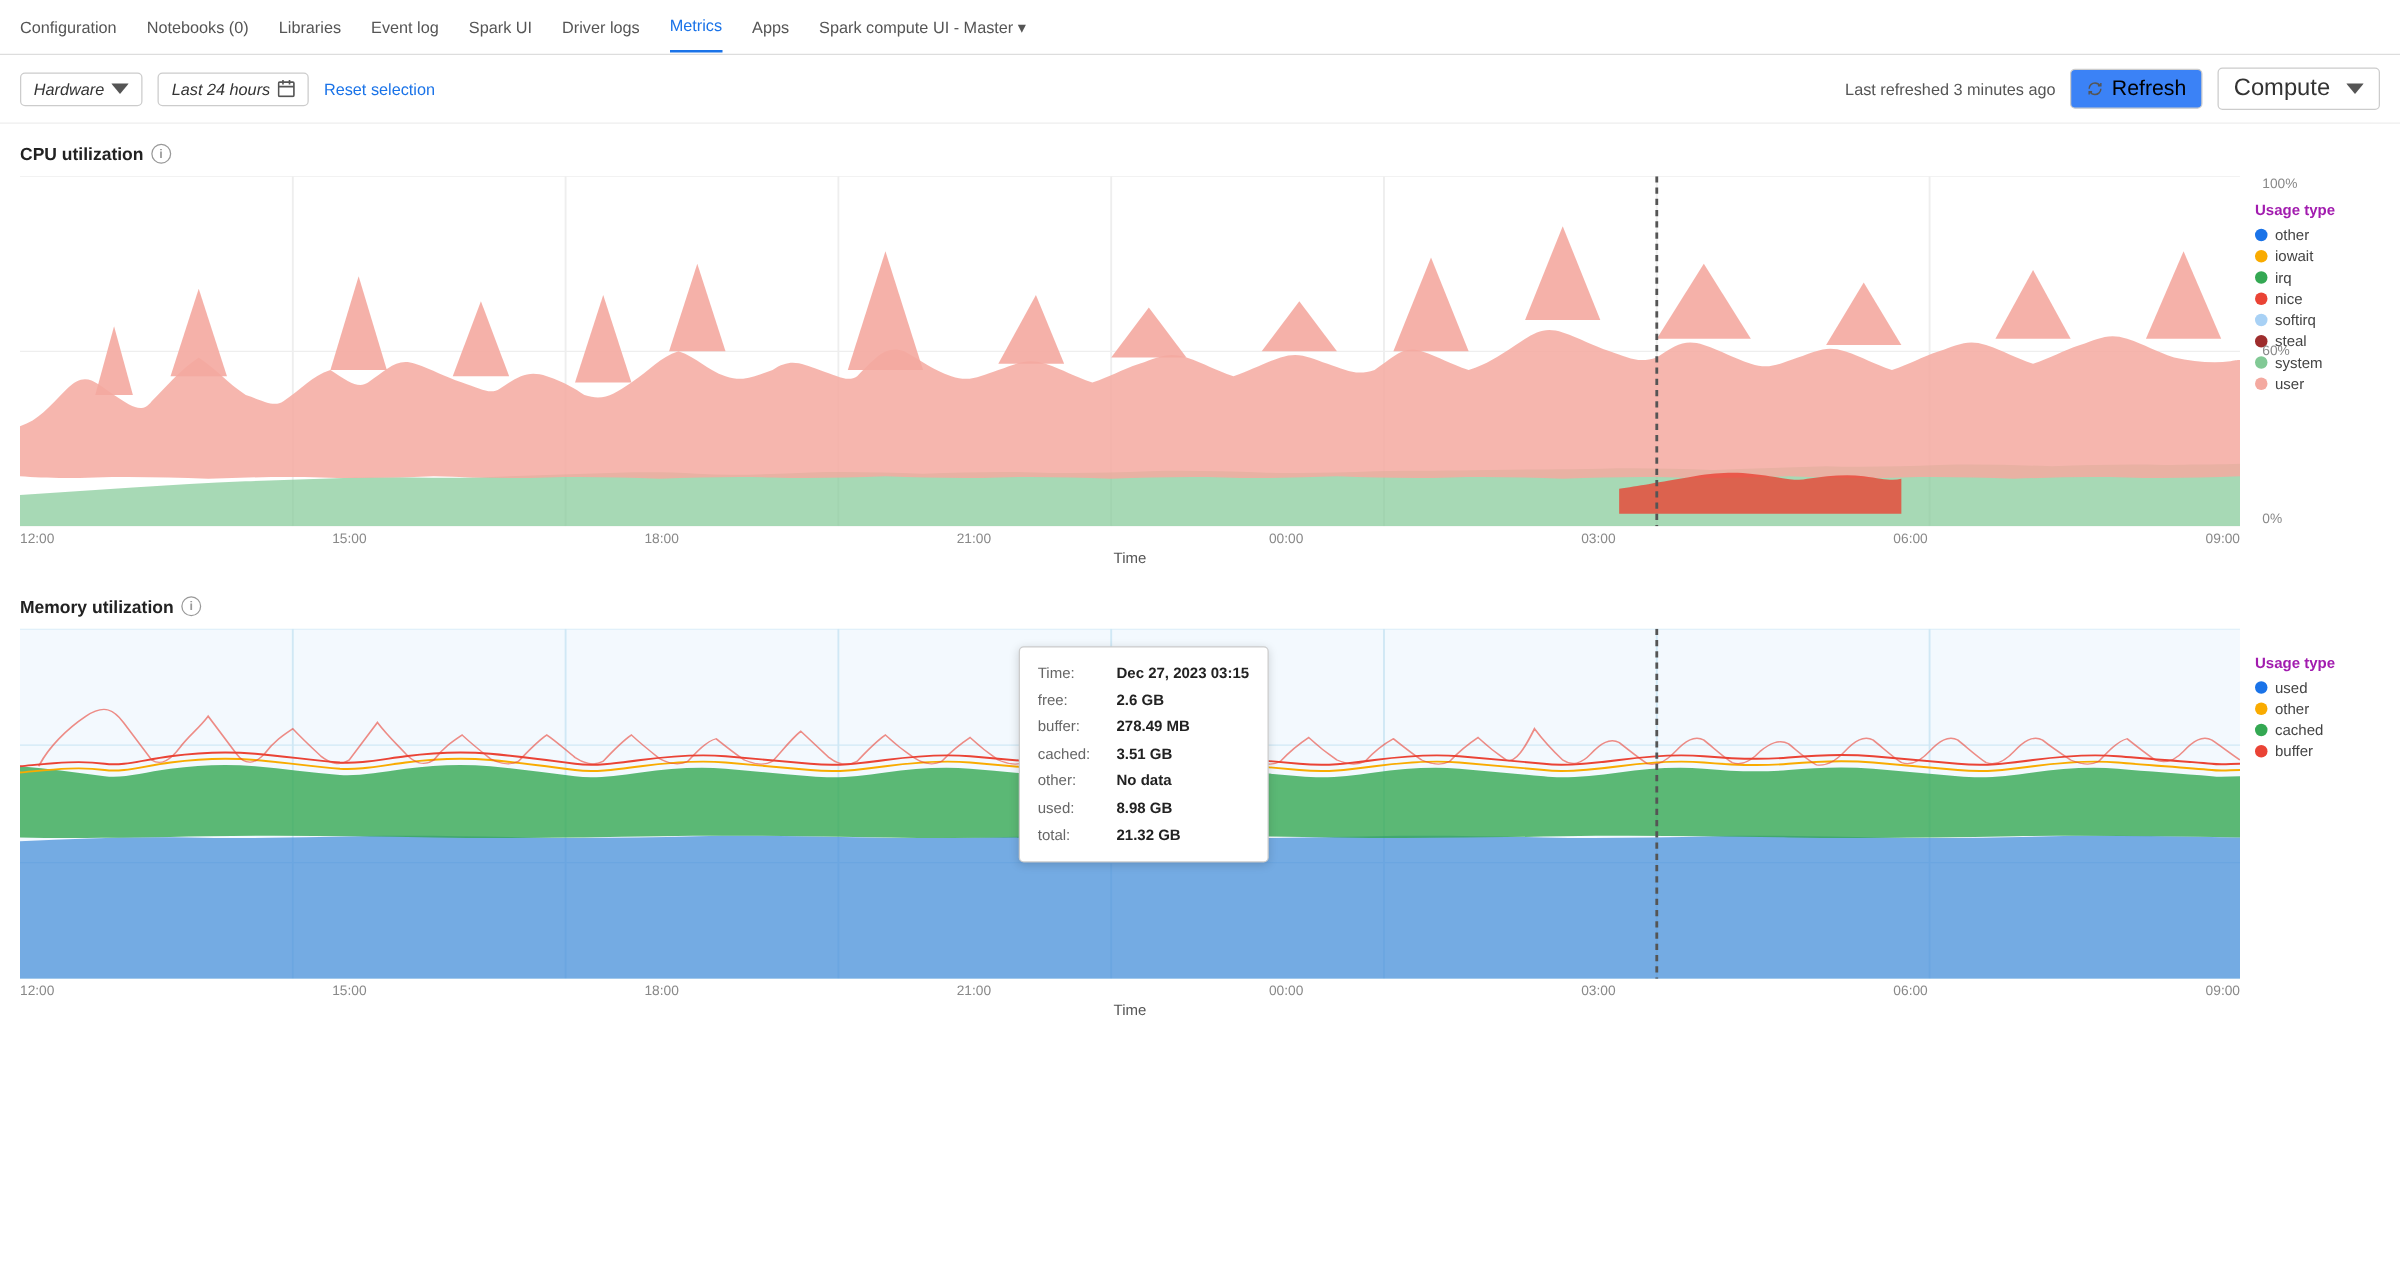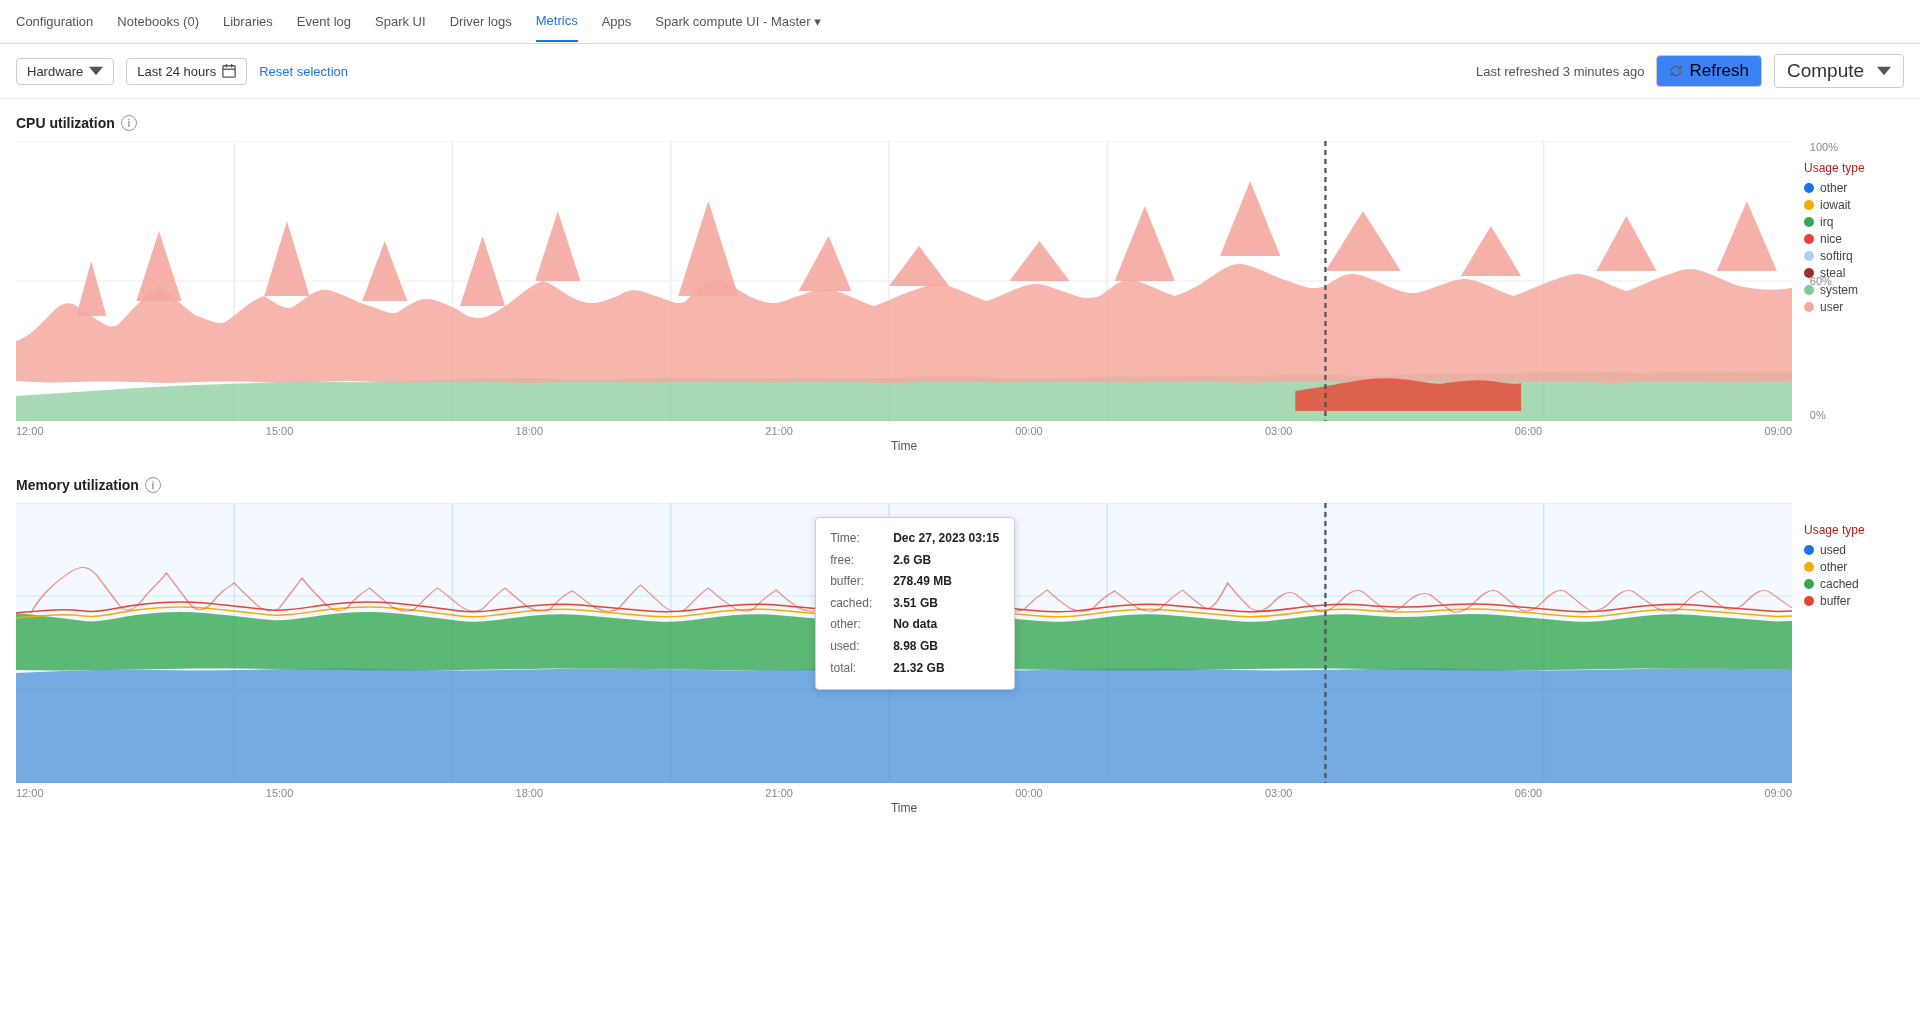--- a/index.html
+++ b/index.html
@@ -28,20 +28,21 @@
       border-bottom: 1px solid #eee;
     }
     .toolbar-right {
       margin-left: auto; display: flex; align-items: center; gap: 12px;
     }
     .select-box {
       display: flex; align-items: center; gap: 6px;
       border: 1px solid #ccc; border-radius: 4px;
       padding: 5px 10px; cursor: pointer; background: #fff;
       font-size: 13px;
+      font-style: italic;
     }
     .select-box svg { width: 14px; height: 14px; fill: #555; }
     .btn-reset { color: #1a73e8; font-size: 13px; cursor: pointer; background: none; border: none; }
     .last-refresh { font-size: 13px; color: #555; }
     .btn-refresh {
       display: flex; align-items: center; gap: 6px;
       border: 1px solid #ccc; border-radius: 4px;
       padding: 5px 12px; cursor: pointer; background: #3b82f6;
       font-size: 17px;
     }
@@ -79,21 +80,21 @@
       background: #fff;
     }
     .x-axis-labels {
       display: flex; justify-content: space-between;
       padding: 4px 0 0 0; font-size: 11px; color: #888;
     }
     .x-axis-title {
       text-align: center; font-size: 12px; color: #555; font-weight: 500; margin-top: 2px;
     }
     .legend { min-width: 100px; padding-top: 20px; }
-    .legend-title { font-size: 12px; font-weight: 400; margin-bottom: 6px; color: #b91c1c; }
+    .legend-title { font-size: 12px; font-weight: 700; margin-bottom: 6px; color: #a21caf; }
     .legend-item {
       display: flex; align-items: center; gap: 6px;
       font-size: 12px; color: #444; margin-bottom: 3px;
     }
     .legend-dot { width: 10px; height: 10px; border-radius: 50%; flex-shrink: 0; }
 
     
     .tooltip {
       position: absolute;
       background: #fff;

